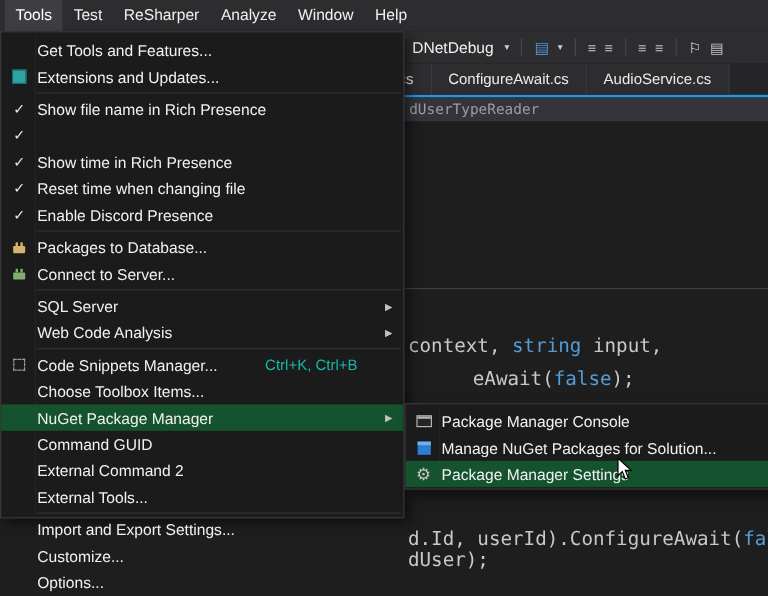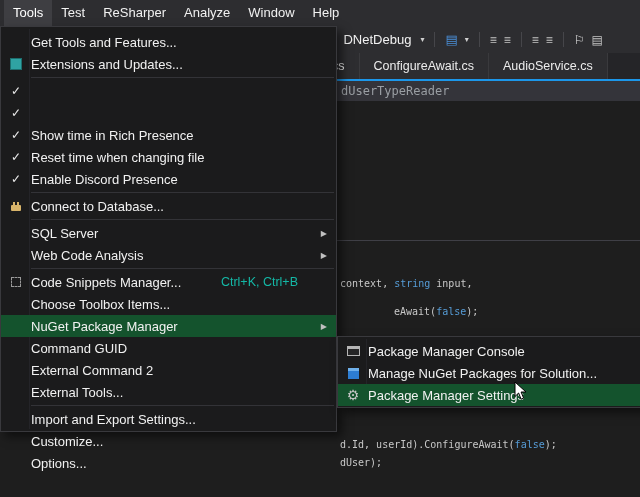--- a/index.html
+++ b/index.html
@@ -26,21 +26,21 @@
   
   .tabbar{position:absolute;top:53px;left:0;right:0;height:26px;background:#252528;
     border-bottom:2px solid #1c97ea;display:flex;align-items:stretch;padding-left:318px;z-index:2;}
   .tab{line-height:26px;font-size:12.5px;color:#ececec;padding:0 14px;background:#2d2d30;
     border-right:1px solid #3a3a3d;white-space:nowrap;}
   
   .navstrip{position:absolute;top:81px;left:0;right:0;height:20px;background:#34343a;
     color:#9a9ea3;font-family:"DejaVu Sans Mono",monospace;font-size:12px;line-height:20px;
     padding-left:341px;z-index:1;white-space:nowrap;}
   
-  .code-line{position:absolute;font-family:"DejaVu Sans Mono",monospace;font-size:10px;
+  .code-line{position:absolute;font-family:"DejaVu Sans Mono",monospace;font-size:16px;
     color:#c8c8c8;white-space:pre;z-index:1;}
   .code-line .kw{color:#569cd6;}
   .ed-divider{position:absolute;left:0;right:0;top:240px;height:1px;background:#3f3f46;z-index:1;}
   
   .menu{position:absolute;left:0;top:26px;width:337px;height:406px;background:#1b1b1c;
     border:1px solid #39393d;box-sizing:border-box;padding-top:4px;z-index:10;
     box-shadow:5px 5px 9px rgba(0,0,0,.5);}
   .gutline{position:absolute;left:28px;top:2px;bottom:2px;width:1px;background:#242428;}
   .mi{position:relative;display:flex;align-items:center;height:22px;color:#f1f1f1;
     font-size:13px;cursor:default;white-space:nowrap;}
@@ -128,20 +128,21 @@
       </span>
     <span class="lbl">Extensions and Updates...</span>
   </div>
 
   <div class="msep"></div>
 
   <div class="mi">
     <span class="gut">
         <span class="check">✓</span>
       </span>
+    <span class="lbl">Show file name in Rich Presence</span>
   </div>
   <div class="mi">
     <span class="gut">
         <span class="check">✓</span>
       </span>
   </div>
   <div class="mi">
     <span class="gut">
         <span class="check">✓</span>
       </span>
@@ -159,21 +160,27 @@
       </span>
     <span class="lbl">Enable Discord Presence</span>
   </div>
 
   <div class="msep"></div>
 
   <div class="mi">
     <span class="gut">
         <span class="icon-plug yellow"></span>
       </span>
-    <span class="lbl">Connect to Database...</span>
+    <span class="lbl">Packages to Database...</span>
+  </div>
+  <div class="mi">
+    <span class="gut">
+        <span class="icon-plug green"></span>
+      </span>
+    <span class="lbl">Connect to Server...</span>
   </div>
 
   <div class="msep"></div>
 
   <div class="mi">
     <span class="gut"></span>
       <span class="lbl">SQL Server</span>
     <span class="arrow">▶</span>
   </div>
   <div class="mi">

